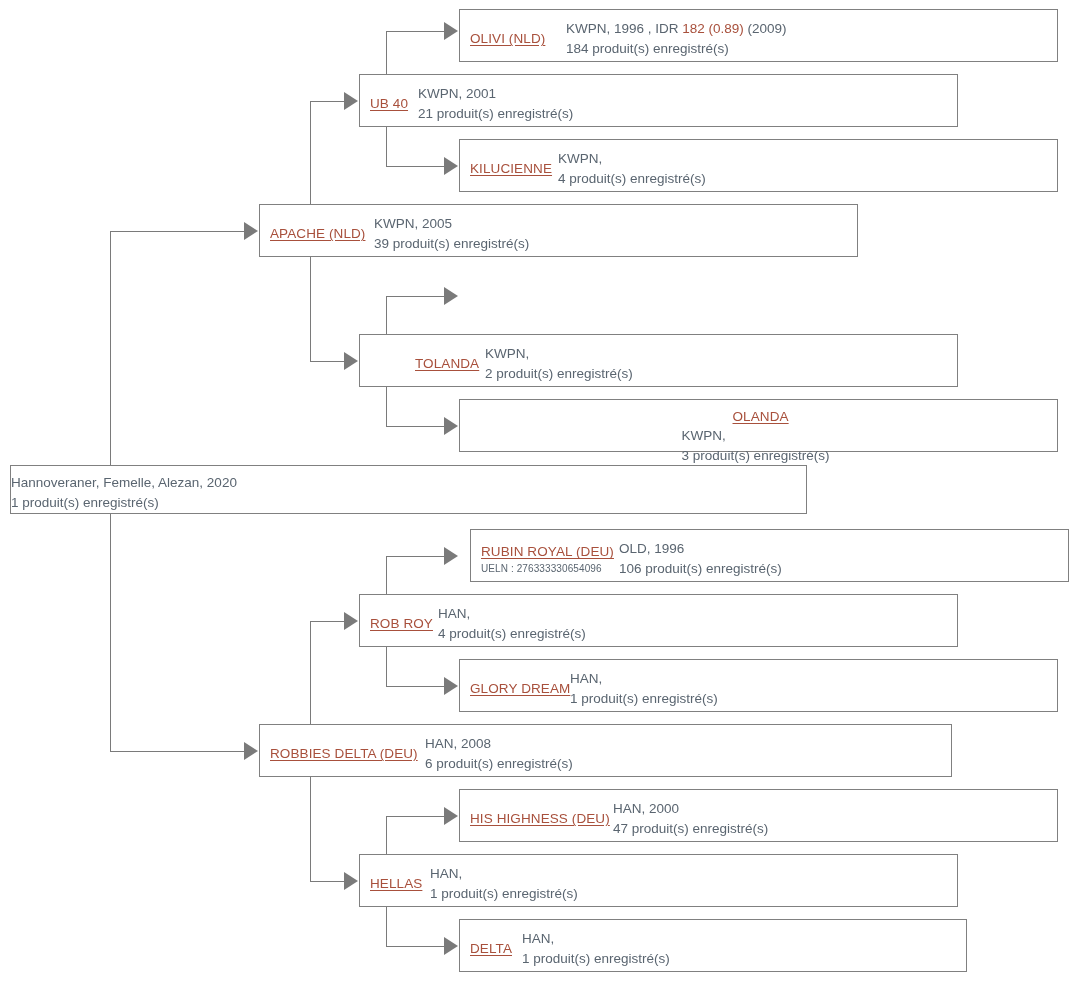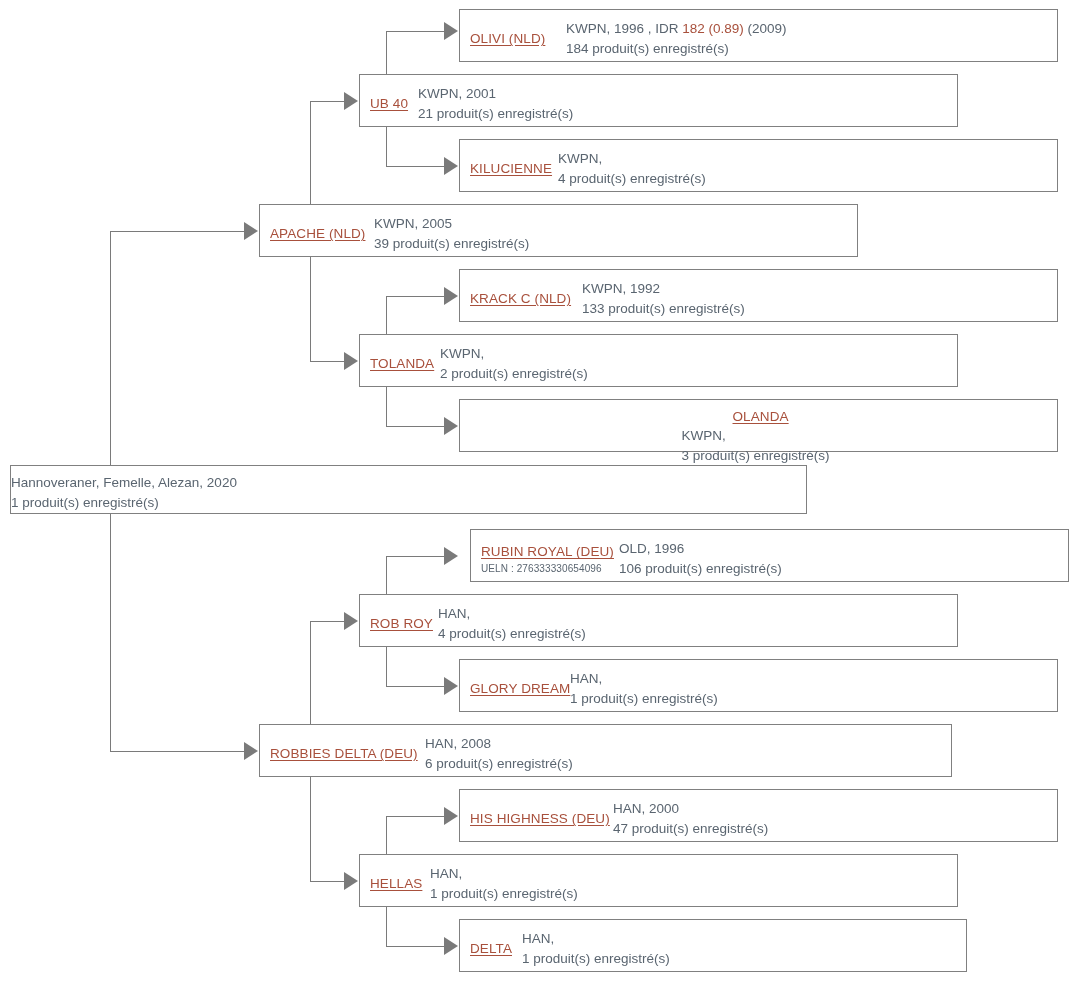--- a/index.html
+++ b/index.html
@@ -163,31 +163,22 @@
   <div class="node" style="left:259px;top:204px;width:599px;height:53px;">
     <div class="namecell" style="width:114px;">
       <a class="nm">APACHE (NLD)</a>
     </div>
     <div class="infocell">
       <span>KWPN, 2005</span>
       <span class="l2">39 produit(s) enregistré(s)</span>
     </div>
   </div>
 
-  <div class="node" style="left:459px;top:269px;width:599px;height:53px;">
-    <div class="namecell" style="width:122px;">
-      <a class="nm">KRACK C (NLD)</a>
-    </div>
-    <div class="infocell">
-      <span>KWPN, 1992</span>
-      <span class="l2">133 produit(s) enregistré(s)</span>
-    </div>
-  </div>
-
-  <div class="node" style="left:359px;top:334px;width:599px;height:53px;">
+
+  <div class="node" style="left:359px;top:334px;width:599px;height:53px;padding-left:45px;">
     <div class="namecell" style="width:80px;">
       <a class="nm">TOLANDA</a>
     </div>
     <div class="infocell">
       <span>KWPN,</span>
       <span class="l2">2 produit(s) enregistré(s)</span>
     </div>
   </div>
 
   <div class="node" style="left:459px;top:399px;width:599px;height:53px;flex-direction:column;">

